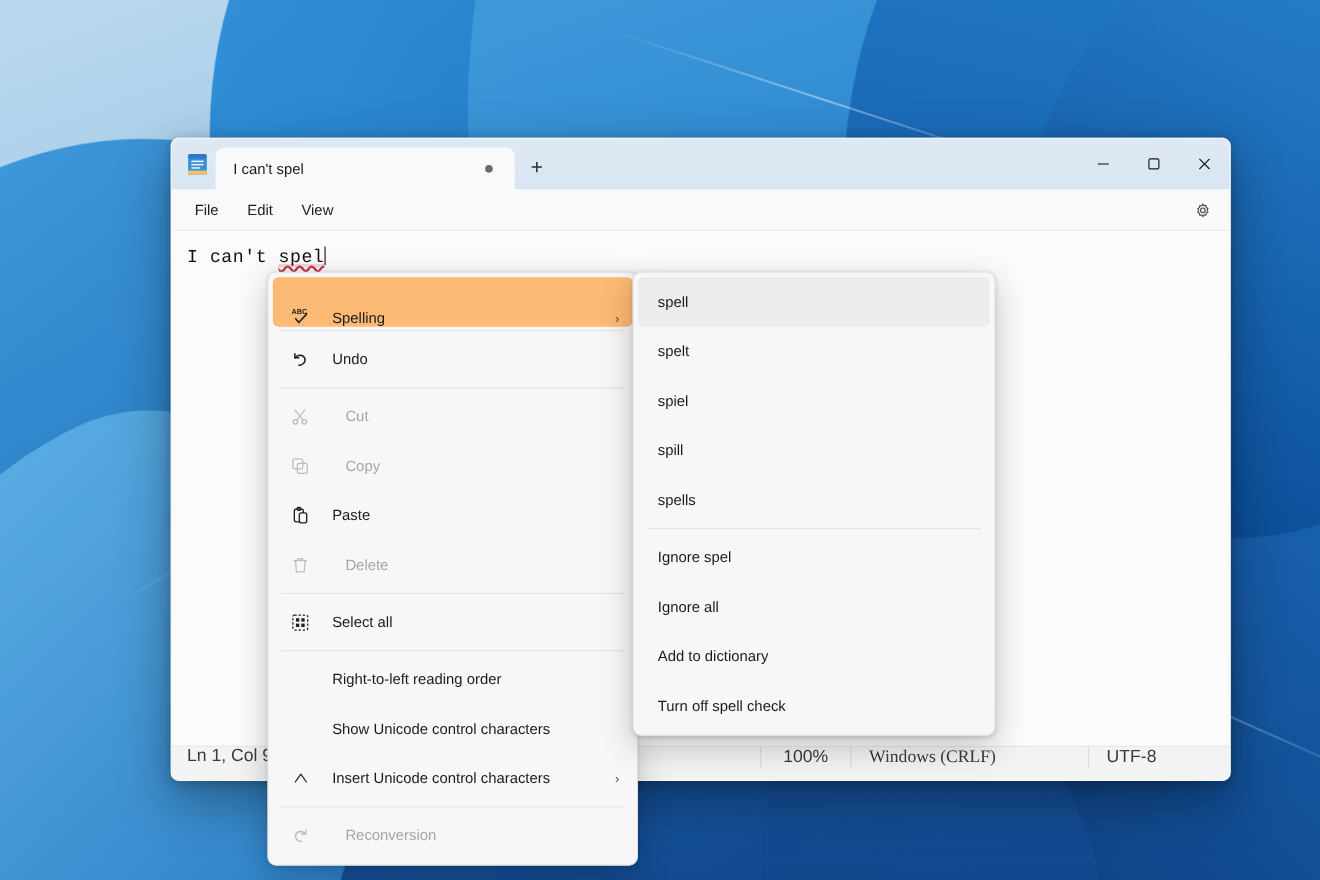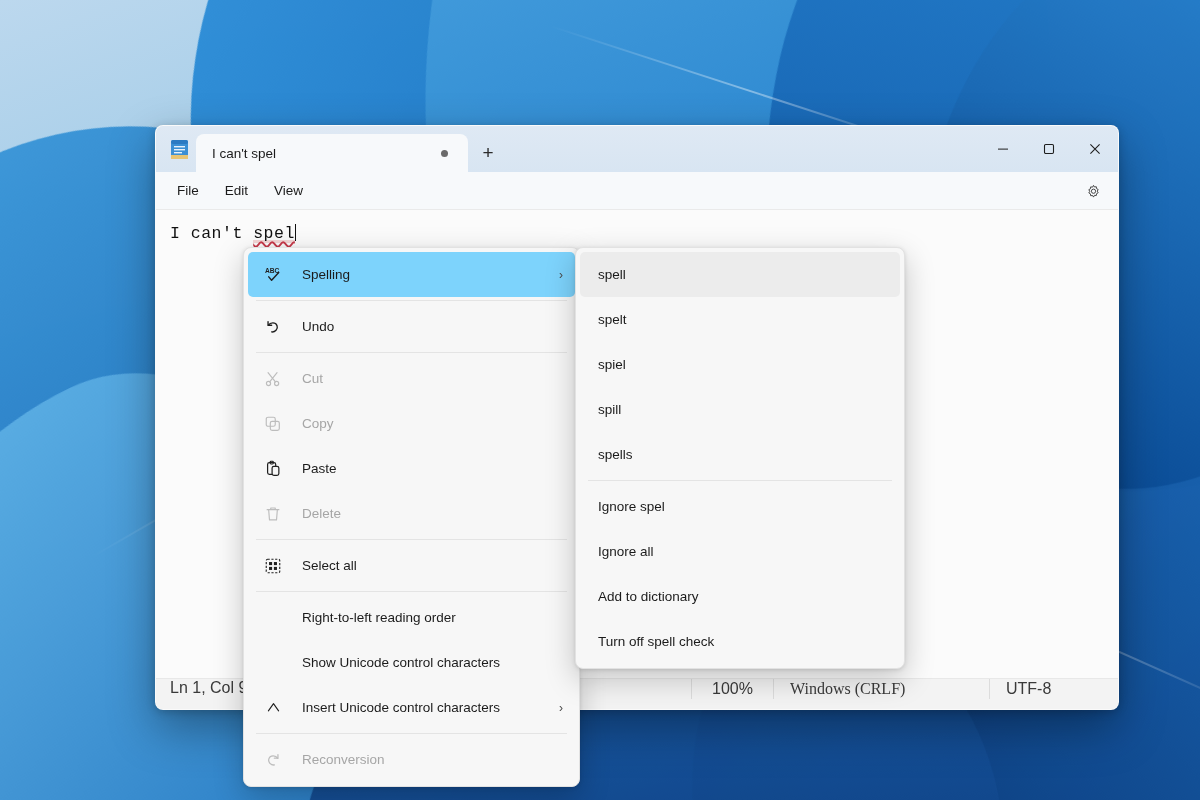--- a/index.html
+++ b/index.html
@@ -222,22 +222,22 @@
     border-radius: 5px;
   }
   .mi-ico {
     width: 30px;
     display: flex; align-items: center; justify-content: center;
     flex: 0 0 30px;
     color: #1f1f1f;
   }
   .mi-label { flex: 1; padding-left: 14px; }
   .mi-chev { color: #4a4a4a; font-size: 12px; }
-  .mi.selected { background: #7dd3fc; }
-  .mi.disabled { color: #a6a6a6; }
+  .mi.selected { background: #fdba74; align-items: flex-end; }
+  .mi.disabled { color: #a6a6a6; gap: 12px; }
   .mi.disabled .mi-ico { color: #bdbdbd; }
   .mi.noicon .mi-label { padding-left: 44px; }
   .sep {
     height: 1px;
     background: #e4e4e4;
     margin: 3px 12px;
   }
   .sub-mi {
     height: 45px;
     display: flex;

